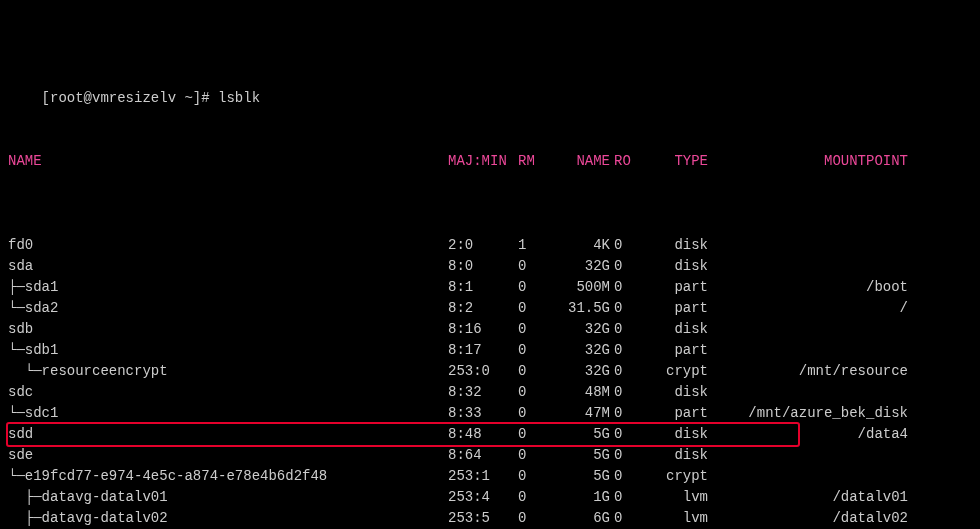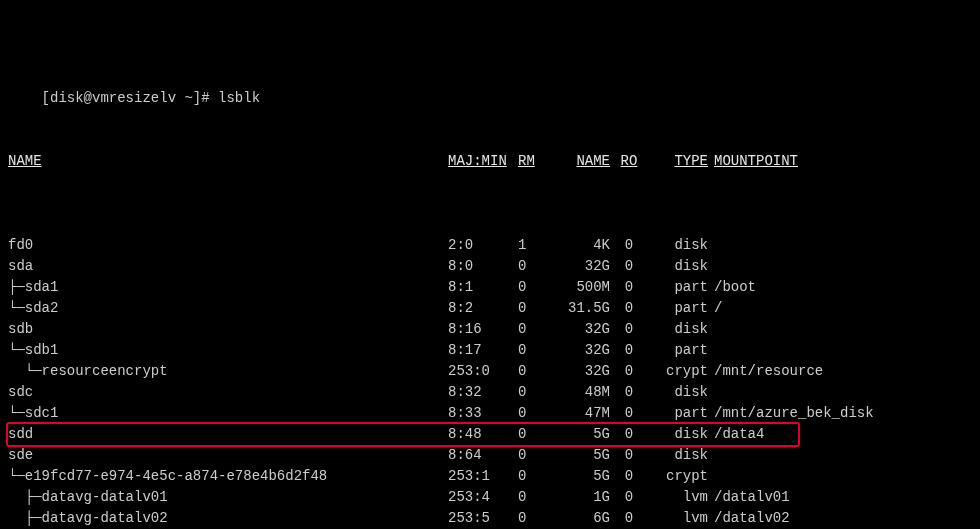--- a/index.html
+++ b/index.html
@@ -22,39 +22,39 @@
   .row {
     display: grid;
     grid-template-columns: 440px 70px 36px 60px 34px 60px 200px;
     align-items: center;
     height: 21px;
   }
   .c-name   { text-align: left;  white-space: pre; }
   .c-majmin { text-align: left; padding-right: 4px; }
   .c-rm     { padding-right: 4px; }
   .c-size   { text-align: right; padding-right: 4px; }
-  .c-ro     { text-align: center; padding-right: 4px; }
+  .c-ro     { text-align: left; padding-right: 4px; }
   .c-type   { text-align: right;  padding-left: 6px; }
-  .c-mount  { text-align: left;  padding-left: 6px; }
-  .hdr      { color: #e5e5e5; text-decoration: underline; }
+  .c-mount  { text-align: right;  padding-left: 6px; }
+  .hdr      { color: #ec4899; }
   .line     { height: 21px; }
   .highlight-box {
     position: absolute;
     border: 2px solid #e4002b;
     border-radius: 3px;
     pointer-events: none;
   }
 </style>
 </head>
 <body>
 
 <div class="terminal">
 
   <div class="line">
-    <span>[disk@vmresizelv ~]# lsblk</span>
+    <span>[root@vmresizelv ~]# lsblk</span>
   </div>
 
   <div class="row hdr">
     <span class="c-name">NAME</span>
     <span class="c-majmin">MAJ:MIN</span>
     <span class="c-rm">RM</span>
     <span class="c-size">NAME</span>
     <span class="c-ro">RO</span>
     <span class="c-type">TYPE</span>
     <span class="c-mount">MOUNTPOINT</span>

